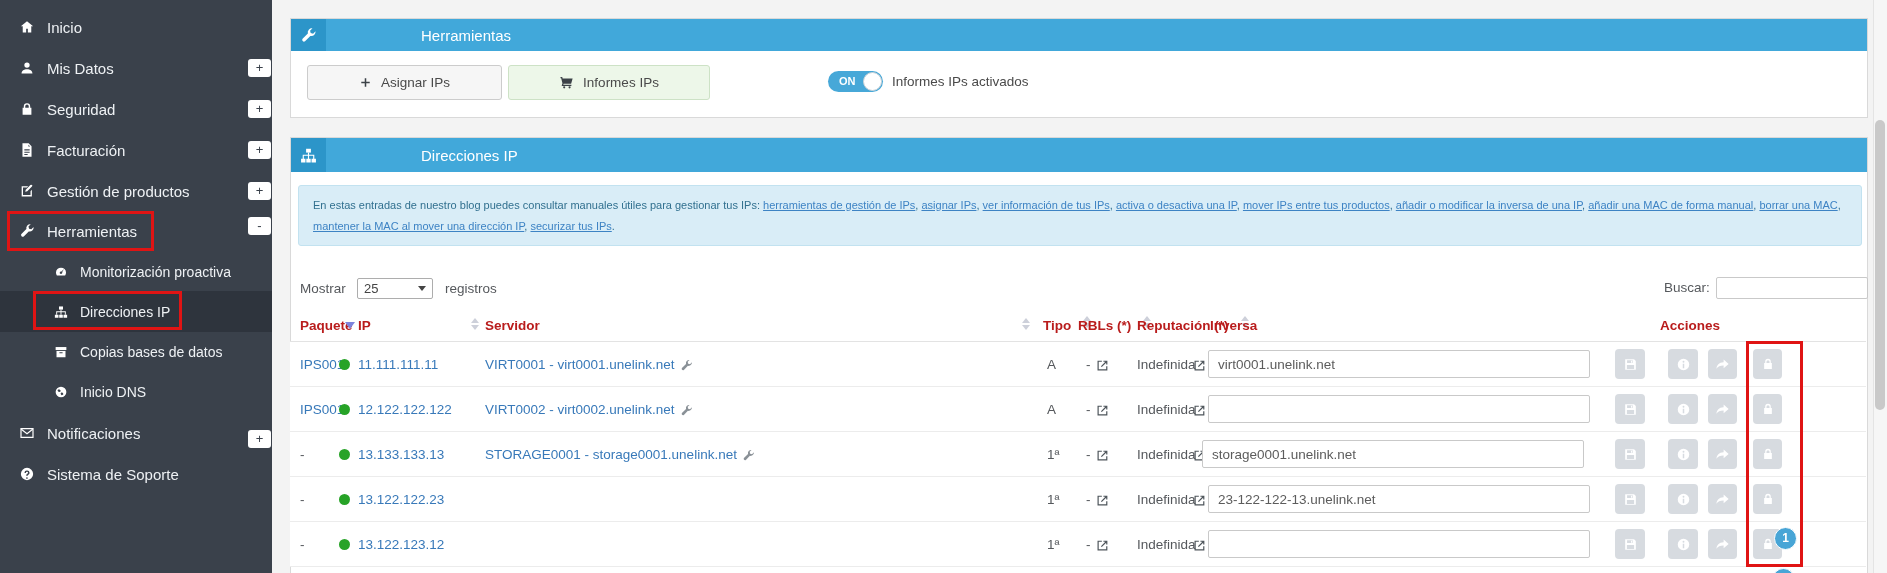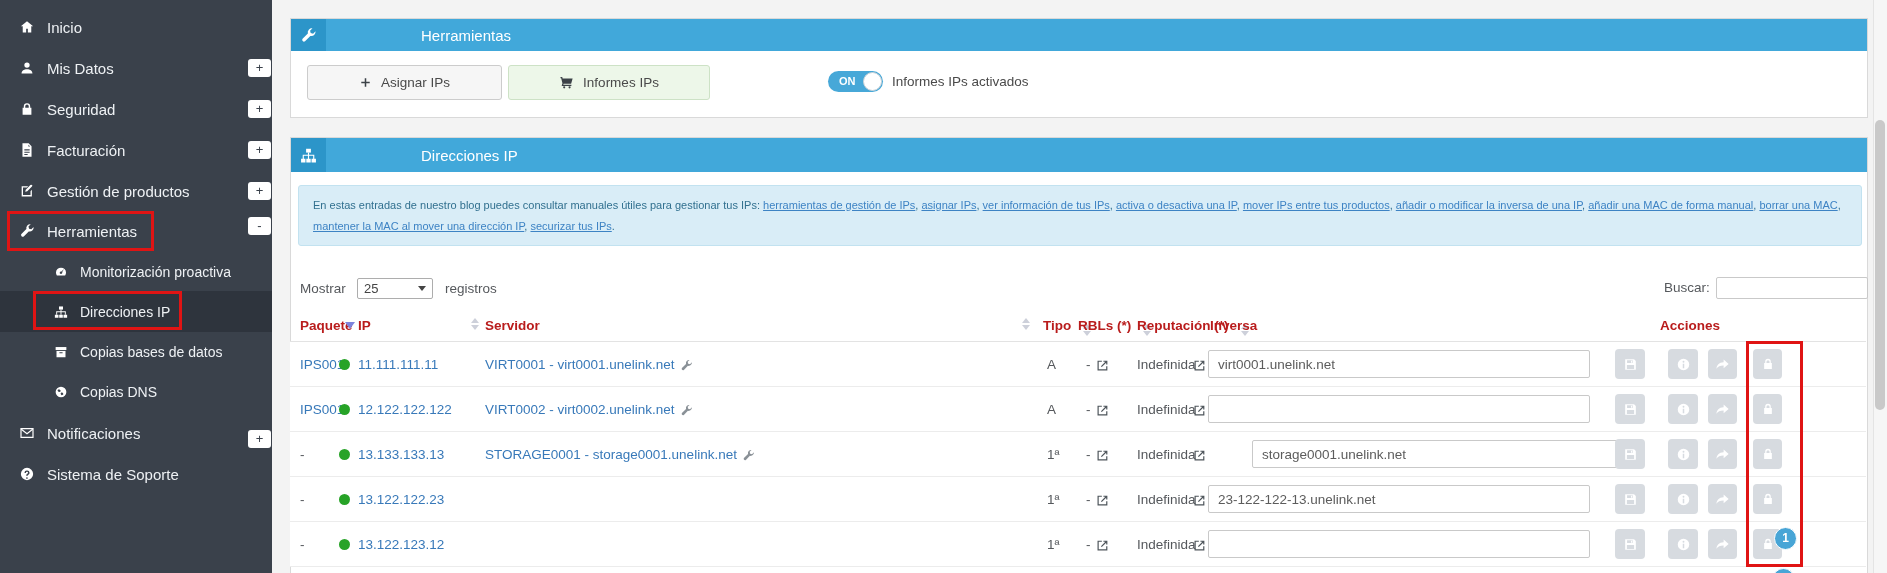--- a/index.html
+++ b/index.html
@@ -43,21 +43,21 @@
   .alert-info a{color:#3d83c4;text-decoration:underline;cursor:pointer;}
   
   .lbl-sm{color:#55585c;font-size:13.5px;white-space:nowrap;}
   .select-box{background:#fff;border:1px solid #adadad;border-radius:2px;box-sizing:border-box;
               font-size:13px;color:#444;display:flex;align-items:center;padding:0 6px;cursor:pointer;}
   .select-box .car{margin-left:auto;width:0;height:0;border-left:4px solid transparent;
                    border-right:4px solid transparent;border-top:5px solid #444;}
   .search-inp,.inv{background:#fff;border:1px solid #c9c9c9;border-radius:2px;box-sizing:border-box;
                    font-family:inherit;font-size:13.5px;color:#5c5c5c;padding:0 9px;outline:none;}
   .th{font-size:13.5px;font-weight:bold;color:#b91c1c;white-space:nowrap;cursor:pointer;top:316px;height:20px;line-height:20px;}
-  .thflex{display:flex;align-items:flex-end;gap:12px;}
+  .thflex{display:flex;align-items:flex-start;gap:12px;}
   .spair{display:inline-flex;flex-direction:column;gap:2px;}
   .tri-u{width:0;height:0;border-left:4px solid transparent;border-right:4px solid transparent;border-bottom:5px solid #cdd0da;}
   .tri-d{width:0;height:0;border-left:4px solid transparent;border-right:4px solid transparent;border-top:5px solid #cdd0da;}
   .tri-active{width:0;height:0;border-left:5px solid transparent;border-right:5px solid transparent;border-top:7px solid #7d83dc;}
   .hline{background:#e3e3e3;height:1px;}
   .row{left:290px;width:1576px;height:45px;background:#fff;border-bottom:1px solid #ececec;box-sizing:border-box;}
   .cell{position:absolute;top:0;height:45px;line-height:45px;font-size:13.5px;color:#55585c;white-space:nowrap;}
   .link{color:#3879b9;text-decoration:none;cursor:pointer;}
   .dot{position:absolute;width:11px;height:11px;border-radius:50%;background:#27a327;top:17px;}
   .inv{position:absolute;top:8px;width:382px;height:28px;}
@@ -201,21 +201,21 @@
   <div class="abs side-item sub" style="top:332px">
     <svg class="ic" width="14" height="14">
         <use href="#i-archive"></use>
       </svg>
     <span class="lbl">Copias bases de datos</span>
   </div>
   <div class="abs side-item sub" style="top:372px">
     <svg class="ic" width="14" height="14">
         <use href="#i-globe"></use>
       </svg>
-    <span class="lbl">Copias DNS</span>
+    <span class="lbl">Inicio DNS</span>
   </div>
   <div class="abs side-item top" style="top:413px">
     <svg class="ic" width="16" height="16">
         <use href="#i-envelope"></use>
       </svg>
     <span class="lbl">Notificaciones</span>
   </div>
   <div class="abs side-item top" style="top:454px">
     <svg class="ic" width="16" height="16">
         <use href="#i-question"></use>
@@ -419,21 +419,21 @@
         </svg></span>
     <span class="cell" style="left:757px">1ª</span>
     <span class="cell" style="left:796px">-</span>
     <a class="cell extl" style="left:806px"><svg class="ic" width="13" height="13" style="color:#4e555b">
           <use href="#i-ext"></use>
         </svg></a>
     <span class="cell" style="left:847px">Indefinida</span>
     <a class="cell extl" style="left:903px"><svg class="ic" width="13" height="13" style="color:#4e555b">
           <use href="#i-ext"></use>
         </svg></a>
-    <input class="inv" style="left: 962px;" value="storage0001.unelink.net">
+    <input class="inv" style="left: 912px;" value="storage0001.unelink.net">
     <button class="abtn" style="left:1325px">
         <svg class="ic" width="15" height="15">
           <use href="#i-save"></use>
         </svg>
       </button>
     <button class="abtn" style="left:1378px">
         <svg class="ic" width="15" height="15">
           <use href="#i-info"></use>
         </svg>
       </button>

